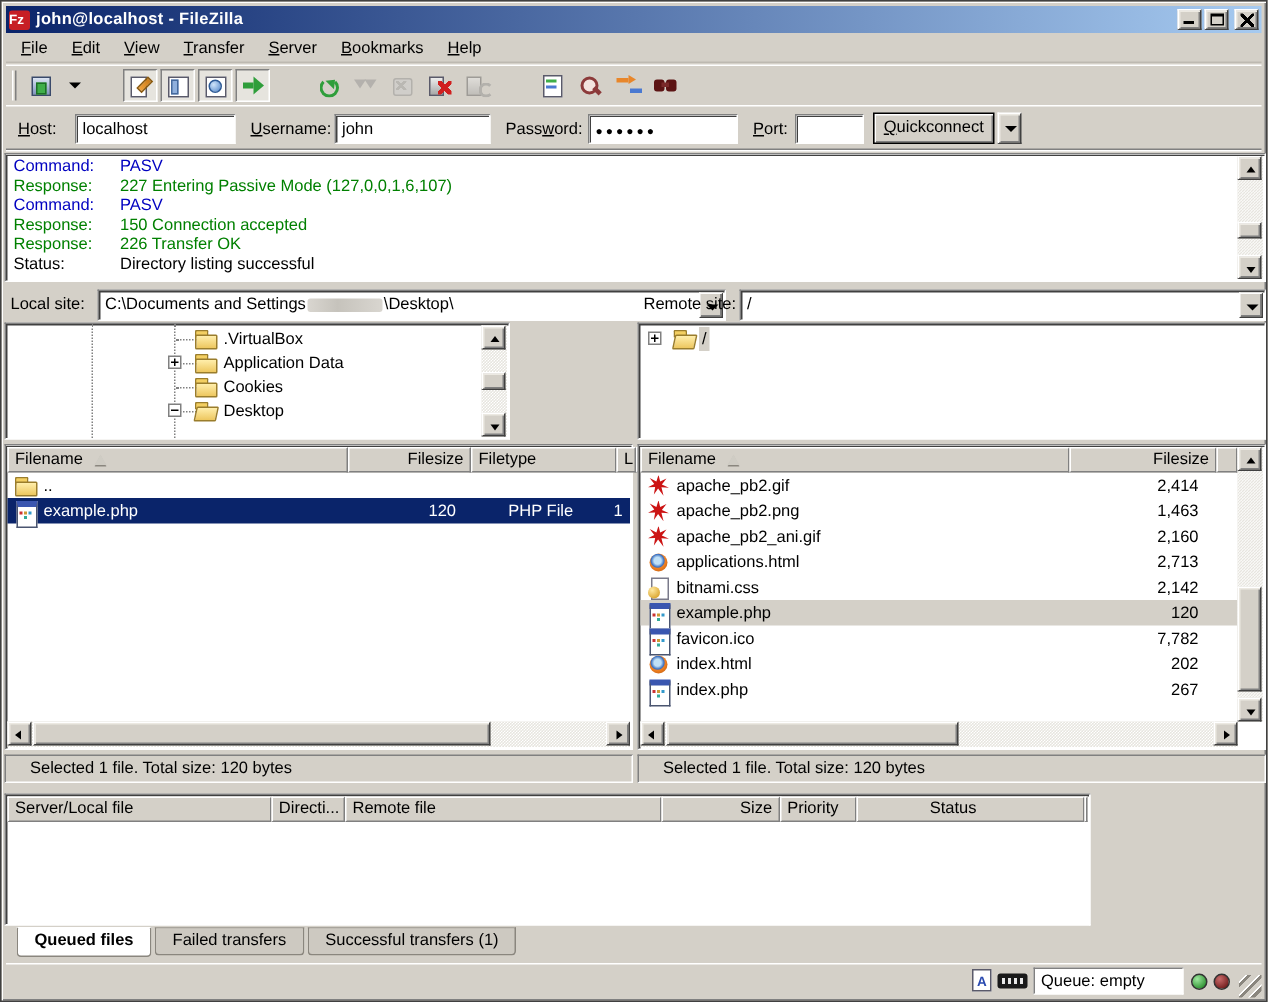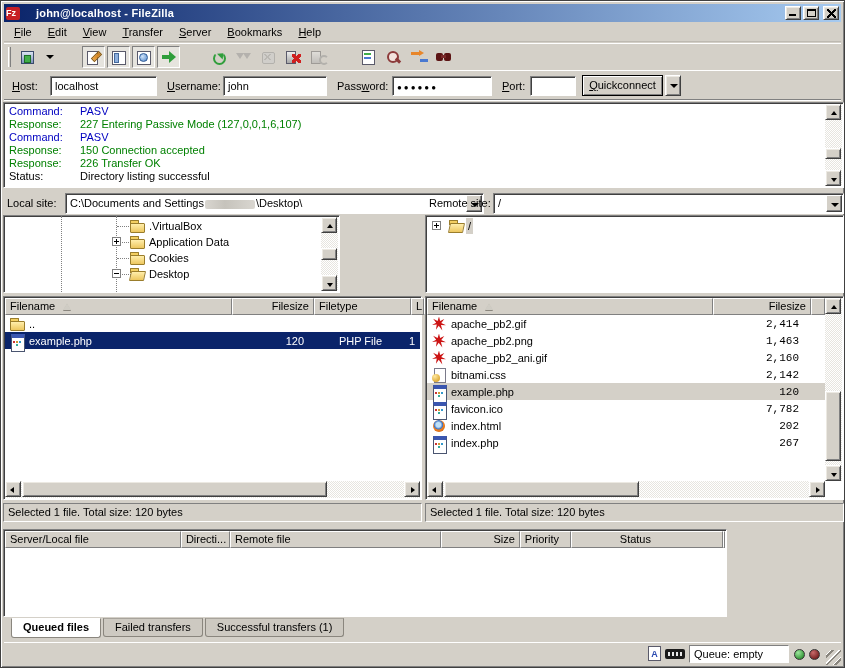--- a/index.html
+++ b/index.html
@@ -10,21 +10,21 @@
   .abs{position:absolute;}
   .raised{background:#d4d0c8;border:1px solid;border-color:#fff #404040 #404040 #fff;
           box-shadow:inset 1px 1px 0 #ece9e2, inset -1px -1px 0 #808080;}
   .sunken{border:1px solid;border-color:#808080 #fff #fff #808080;box-shadow:inset 1px 1px 0 #404040;}
   .dither{background-color:#e7e5df;background-image:linear-gradient(45deg,#fff 25%,transparent 25%,transparent 75%,#fff 75%),linear-gradient(45deg,#fff 25%,transparent 25%,transparent 75%,#fff 75%);background-size:2px 2px;background-position:0 0,1px 1px;}
 
   
   .titlebar{left:3px;top:3px;right:3px;height:18px;display:flex;align-items:center;
             background:linear-gradient(90deg,#0a246a,#a6caf0);padding:0 2px;}
   .fzlogo{width:14px;height:13px;background:#c71f25;border-radius:2px;color:#fff;font-weight:bold;
-          font-size:9px;line-height:13px;margin-right:16px;flex:none;}
+          font-size:9px;line-height:13px;margin-right:4px;flex:none;}
   .title-text{color:#fff;font-weight:bold;flex:1;white-space:nowrap;letter-spacing:.2px;}
   .tbtn{width:16px;height:14px;margin-left:2px;position:relative;flex:none;}
   .tbtn.gap{margin-left:4px;}
   .g-min{position:absolute;left:3px;bottom:3px;width:7px;height:2px;background:#000;}
   .g-max{position:absolute;left:3px;top:2px;width:9px;height:8px;border:1px solid #000;border-top-width:2px;}
   .g-x{position:absolute;left:3px;top:2px;width:9px;height:9px;
        background:linear-gradient(45deg,transparent 42%,#000 42%,#000 58%,transparent 58%),
                   linear-gradient(-45deg,transparent 42%,#000 42%,#000 58%,transparent 58%);}
 
   
@@ -142,38 +142,38 @@
   .frow[data-selected="active"]{background:#0a246a;color:#fff;}
   .frow[data-selected="inactive"]{background:#d4d0c8;}
   .fname{overflow:hidden;padding-left:4px;}
   .fsize{text-align:right;padding-right:6px;}
   .fcell{overflow:hidden;}
   .llist .fname{width:205px;}
   .llist .fsize{width:80px;}
   .llist .ftype{width:95px;padding-left:6px;text-align:center;}
   .llist .flast{flex:1;padding-left:4px;}
   .rlist .fname{width:266px;}
-  .rlist .fsize{width:98px;padding-right:12px;font-family:Liberation Mono, monospace;}
+  .rlist .fsize{width:98px;padding-right:12px;}
   .frow .fi{margin-left:4px;flex:none;}
 
   
   .fi{display:inline-block;width:16px;height:14px;position:relative;}
   .fi::before,.fi::after{content:"";position:absolute;}
   .fi[data-icon="folder"]::before,.fi[data-icon="folder-open"]::before{left:1px;top:1px;width:7px;height:4px;background:#f3cf62;border:1px solid #9a7d2c;border-bottom:none;border-radius:1px 1px 0 0;}
   .fi[data-icon="folder"]::after,.fi[data-icon="folder-open"]::after{left:1px;top:4px;width:13px;height:8px;background:linear-gradient(#ffeeab,#edc75f);border:1px solid #9a7d2c;border-radius:1px;}
   .fi[data-icon="folder-open"]::after{transform:skewX(-12deg);}
   .fi[data-icon="php"]::before,.fi[data-icon="ico"]::before{left:2px;top:0;width:12px;height:13px;background:#fff;border:1px solid #4a5570;border-top:4px solid #3a56b0;}
   .fi[data-icon="php"]::after,.fi[data-icon="ico"]::after{left:4px;top:7px;width:2px;height:2px;background:#c33;box-shadow:3px 0 0 #c93,6px 0 0 #39c,3px 3px 0 #3a9;}
   .fi[data-icon="firefox"]::before{left:2px;top:1px;width:12px;height:12px;border-radius:50%;background:radial-gradient(circle at 45% 40%,#bfe0f7 0 24%,#3a6fc0 44%,#f08020 52%,#b4560e 100%);}
   .fi[data-icon="css"]::before{left:3px;top:0;width:10px;height:13px;background:#fff;border:1px solid #7a7a8a;}
   .fi[data-icon="css"]::after{left:1px;top:6px;width:8px;height:8px;border-radius:50%;background:radial-gradient(circle at 35% 30%,#ffe9a0,#d0920f);}
   .fi[data-icon="image"]::before{left:1px;top:0;width:14px;height:14px;background:#cc1414;
     clip-path:polygon(50% 0,58% 32%,88% 18%,66% 46%,100% 62%,64% 60%,74% 100%,48% 66%,28% 94%,34% 58%,0 60%,30% 44%,8% 16%,40% 32%);}
 
-  .statusline{top:502px;height:19px;background:#d4d0c8;border:1px solid;border-color:#808080 #fff #fff #808080;line-height:16px;padding-left:4px;}
+  .statusline{top:502px;height:19px;background:#d4d0c8;border:1px solid;border-color:#808080 #fff #fff #808080;line-height:16px;padding-left:16px;}
 
   
   .queue{left:2px;top:528px;width:724px;height:88px;background:#fff;}
   .qcols{position:absolute;left:1px;top:1px;right:1px;height:17px;display:flex;}
   .qcols .hcell:nth-of-type(1){width:184px;}
   .qcols .hcell:nth-of-type(2){width:51px;}
   .qcols .hcell:nth-of-type(3){width:221px;}
   .qcols .hcell:nth-of-type(4){width:82px;justify-content:flex-end;}
   .qcols .hcell:nth-of-type(5){width:53px;}
   .qcols .hcell:nth-of-type(6){width:157px;padding-left:48px;}
@@ -512,20 +512,25 @@
           <span class="fname fcell">apache_pb2.png</span>
           <span class="fsize fcell">1,463</span>
         </div>
 
         <div class="frow" data-selected="no">
           <span class="fi" data-icon="image"></span>
           <span class="fname fcell">apache_pb2_ani.gif</span>
           <span class="fsize fcell">2,160</span>
         </div>
 
+        <div class="frow" data-selected="no">
+          <span class="fi" data-icon="firefox"></span>
+          <span class="fname fcell">applications.html</span>
+          <span class="fsize fcell">2,713</span>
+        </div>
 
         <div class="frow" data-selected="no">
           <span class="fi" data-icon="css"></span>
           <span class="fname fcell">bitnami.css</span>
           <span class="fsize fcell">2,142</span>
         </div>
 
         <div class="frow" data-selected="inactive">
           <span class="fi" data-icon="php"></span>
           <span class="fname fcell">example.php</span>

